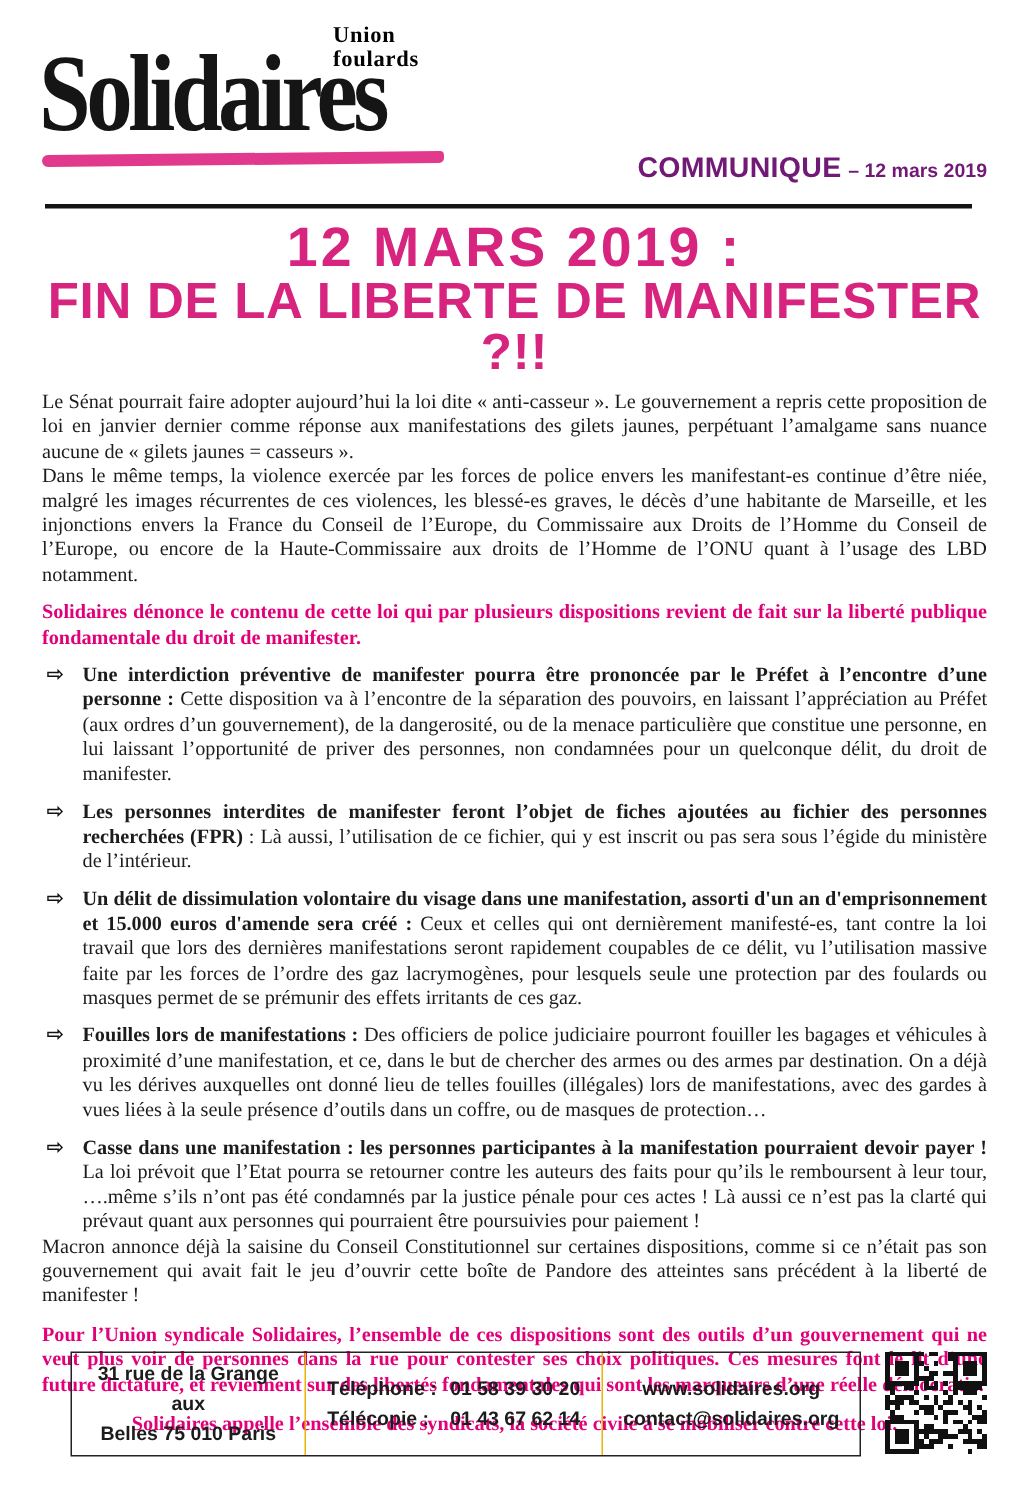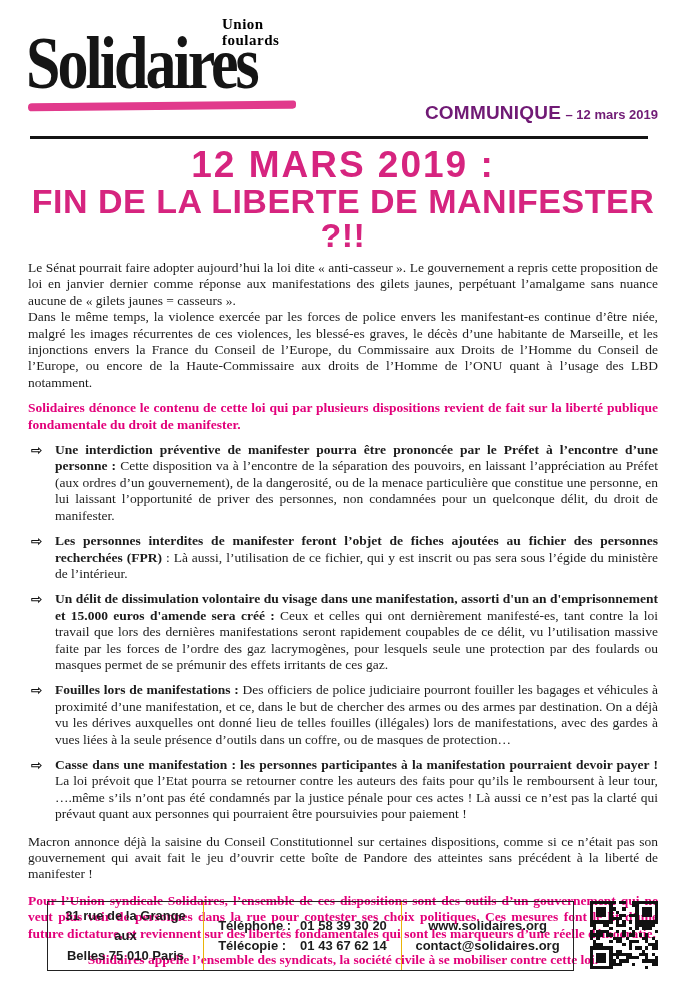--- a/index.html
+++ b/index.html
@@ -48,21 +48,21 @@
   .pink { color:#e2007a; font-weight:bold; }
   .statement { margin-top:9px; }
   .bullets { margin-top:4px; }
   .bullet { display:flex; margin-top:9px; }
   .arrow {
     flex:0 0 27px; font-family:"DejaVu Sans", sans-serif;
     font-size:14px; font-weight:bold; color:#111; padding-left:3px; line-height:16.4px;
   }
   .bullet .btxt { flex:1; }
   .blead { font-weight:bold; }
-  .closing { margin-top:11px; }
+  .closing { }
   .position { margin-top:10px; }
   .cta { margin-top:10px; text-align:center !important; }
 
   
   .footer { position:absolute; left:28px; top:901px; width:630px; display:flex; align-items:flex-start; }
   .footer-table {
     display:flex; border:1px solid #222; margin-left:19px;
     font-family:"Liberation Sans", sans-serif; font-weight:bold; font-size:13px;
   }
   .cell {

